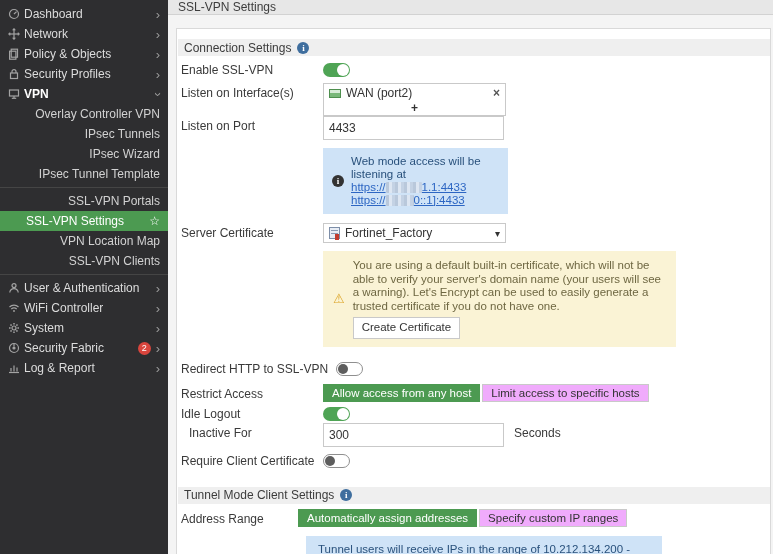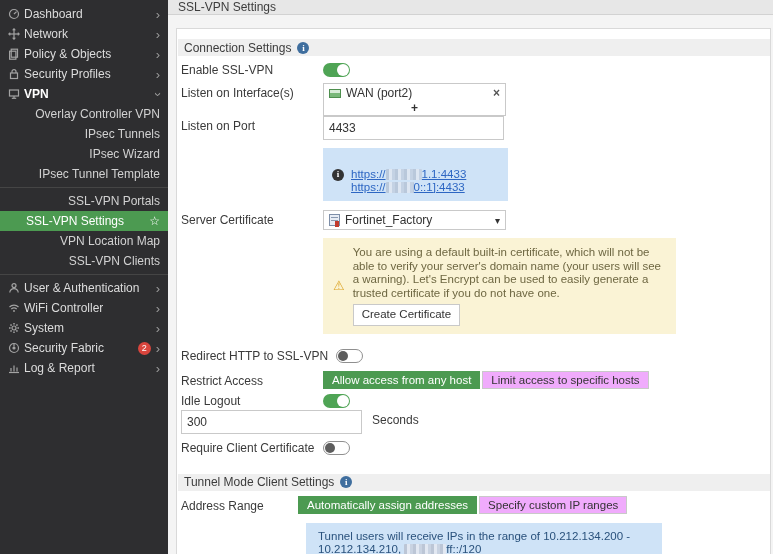--- a/index.html
+++ b/index.html
@@ -306,21 +306,21 @@
         <div class="frow mb8">
           <span class="flabel">Listen on Port</span>
           <input class="text-input" value="4433" style="">
         </div>
 
         <div class="frow mb9">
           <span class="flabel"></span>
           <div class="info-box">
             <span class="info-i dark">i</span>
             <span>
-              <br>
+              <span>Web mode access will be listening at</span><br>
               <a><span>https://</span><span class="redacted r1"></span><span>1.1:4433</span></a><br>
               <a><span>https://</span><span class="redacted r2"></span><span>0::1]:4433</span></a>
             </span>
           </div>
         </div>
 
         <div class="frow mb8">
           <span class="flabel">Server Certificate</span>
           <div class="select-box">
             <span class="cert-ico"></span>
@@ -356,20 +356,21 @@
         </div>
 
         <div class="frow mb2">
           <span class="flabel">Idle Logout</span>
           <span class="toggle on">
               <span class="knob"></span>
             </span>
         </div>
 
         <div class="frow mb4">
+          <span class="flabel indent">Inactive For</span>
           <input class="text-input" value="300" style="">
           <span class="unit">Seconds</span>
         </div>
 
         <div class="frow">
           <span class="flabel">Require Client Certificate</span>
           <span class="toggle off">
               <span class="knob"></span>
             </span>
         </div>

